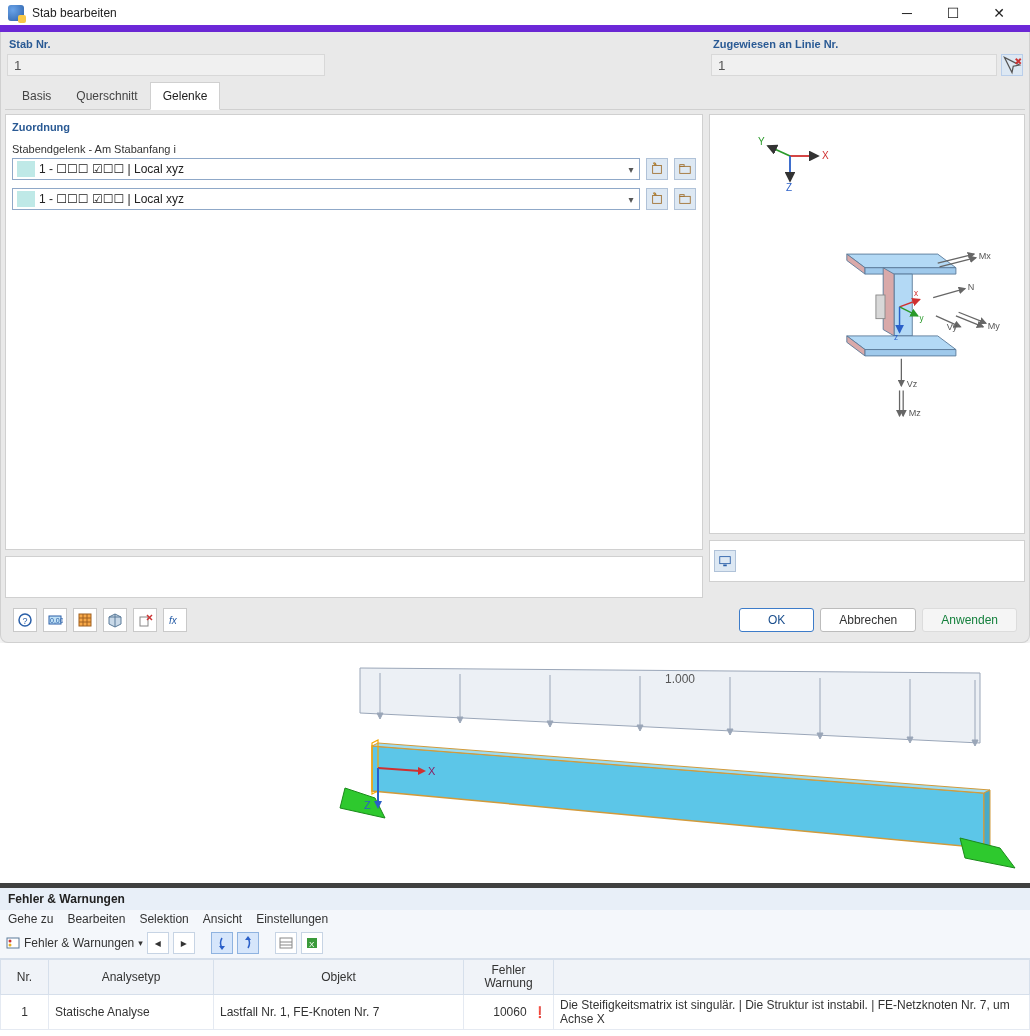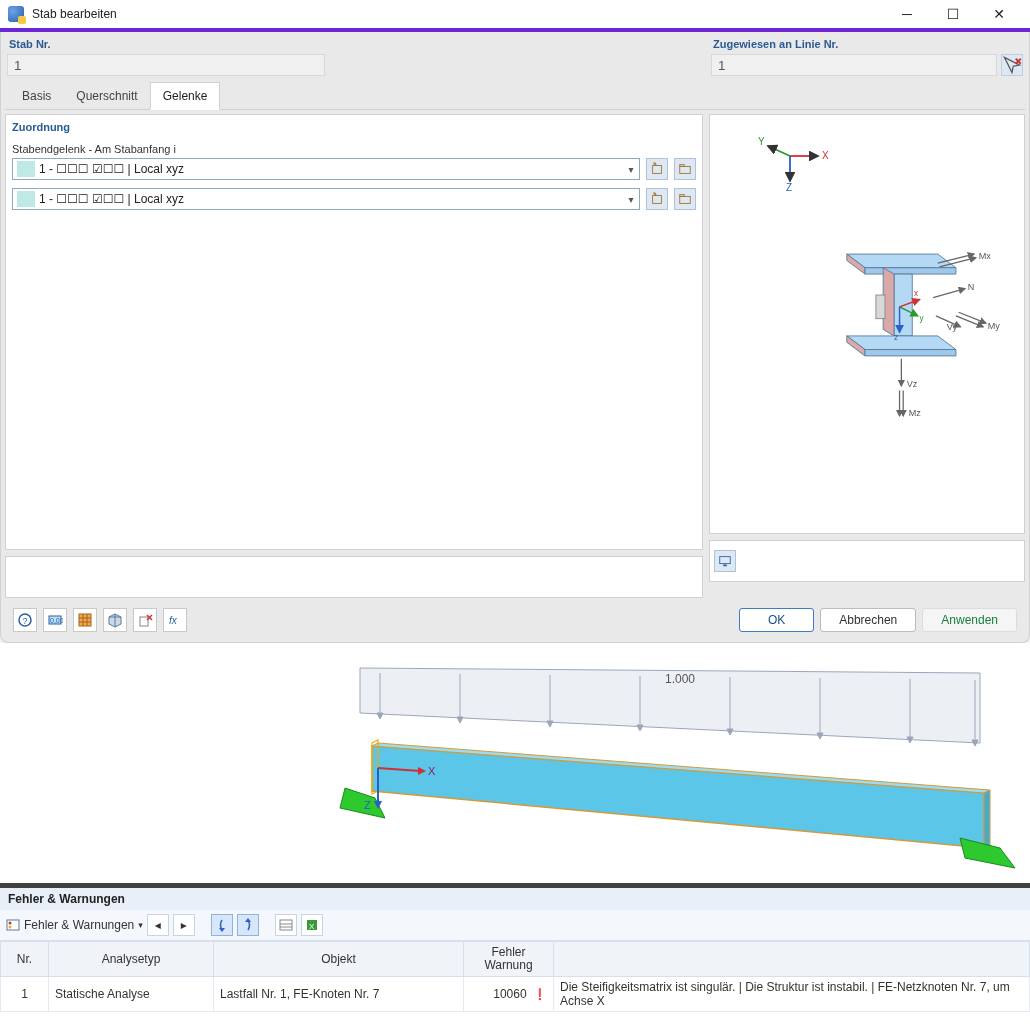--- a/index.html
+++ b/index.html
@@ -1,19 +1,19 @@
 <!DOCTYPE html>
 <html><head>
 <meta charset="utf-8">
 <style>
   * { box-sizing: border-box; margin: 0; padding: 0; font-family: "Segoe UI", Tahoma, sans-serif; }
   body { background: #fff; font-size: 12px; color: #333; width: 1030px; }
 
   
-  .titlebar { height: 32px; display: flex; align-items: center; padding: 11px 8px; border-bottom: 4px solid #6d28d9; background: #fff; }
+  .titlebar { height: 32px; display: flex; align-items: center; padding: 11px 8px; border-bottom: 7px solid #6d28d9; background: #fff; }
   .titlebar .app-icon { width: 16px; height: 16px; margin-right: 8px; background: radial-gradient(circle at 30% 30%, #6aa3e8, #2a5fa8); border-radius: 3px; position: relative; }
   .titlebar .app-icon::after { content:""; position:absolute; right:-2px; bottom:-2px; width:8px; height:8px; background: #f7c848; border-radius:2px; }
   .titlebar .title { flex: 1; font-size: 12px; color: #222; }
   .titlebar .winbtns { display: flex; }
   .titlebar .winbtn { width: 46px; height: 32px; display:flex; align-items:center; justify-content:center; font-size: 14px; color:#222; }
 
   
   .dialog { background: #e9e9e9; padding: 4px 4px 0 4px; border: 1px solid #d0d0d0; border-top:none; border-radius: 0 0 8px 8px; box-shadow: 0 4px 12px rgba(0,0,0,0.12); }
   .toprow { display: flex; gap: 6px; }
   .toppanel { background:#e9e9e9; border: none; flex:1; padding: 2px 2px 4px 2px;}
@@ -346,20 +346,27 @@
       <polygon points="418,124 418,132 426,128" fill="#d03030"></polygon>
     <text x="428" y="132" font-size="11" fill="#826">X</text>
     <line x1="378" y1="125" x2="378" y2="160" stroke="#2a5fc8" stroke-width="2"></line>
       <polygon points="374,158 382,158 378,166" fill="#2a5fc8"></polygon>
     <text x="364" y="166" font-size="11" fill="#2a5fc8">Z</text>
   </svg>
 </div>
 
 <div class="errpanel">
   <div class="hdr">Fehler &amp; Warnungen</div>
+  <div class="menu">
+    <span>Gehe zu</span>
+    <span>Bearbeiten</span>
+    <span>Selektion</span>
+    <span>Ansicht</span>
+    <span>Einstellungen</span>
+  </div>
   <div class="toolbar">
     <span class="crumb">
       <svg class="err-icon" viewBox="0 0 14 14">
           <rect x="1" y="2" width="12" height="10" fill="#fff" stroke="#5a7a99"></rect>
           <circle cx="4" cy="5" r="1.5" fill="#c33"></circle>
           <circle cx="4" cy="9" r="1.5" fill="#e8b020"></circle>
         </svg>
       <span>Fehler &amp; Warnungen</span>
       <span style="font-size:9px;">▾</span>
     </span>

